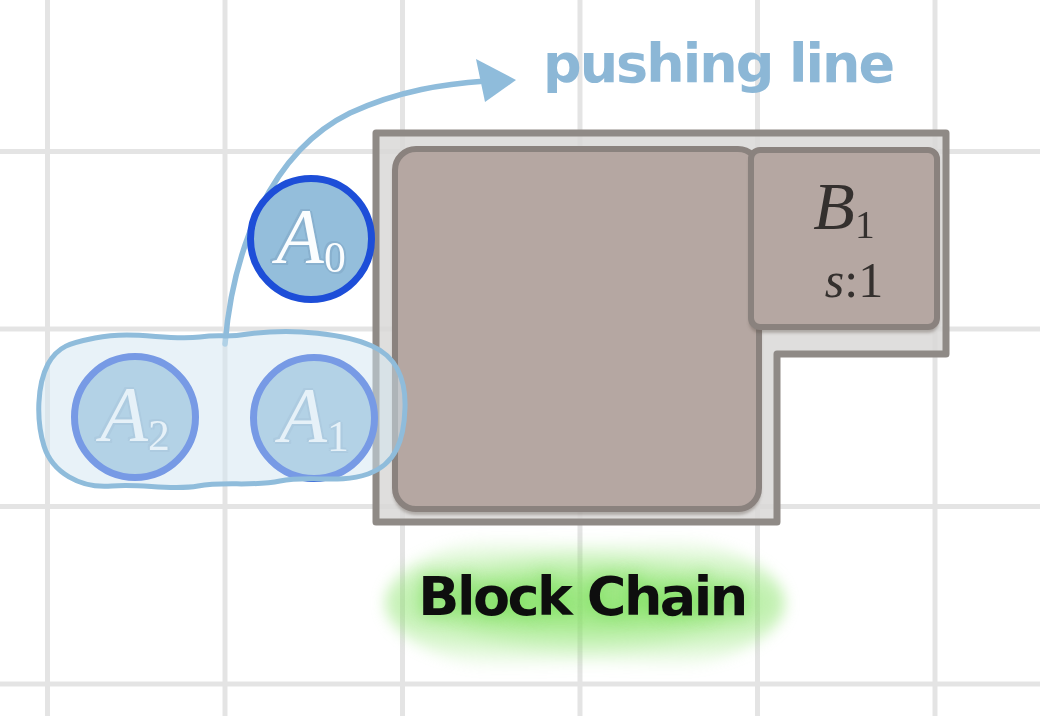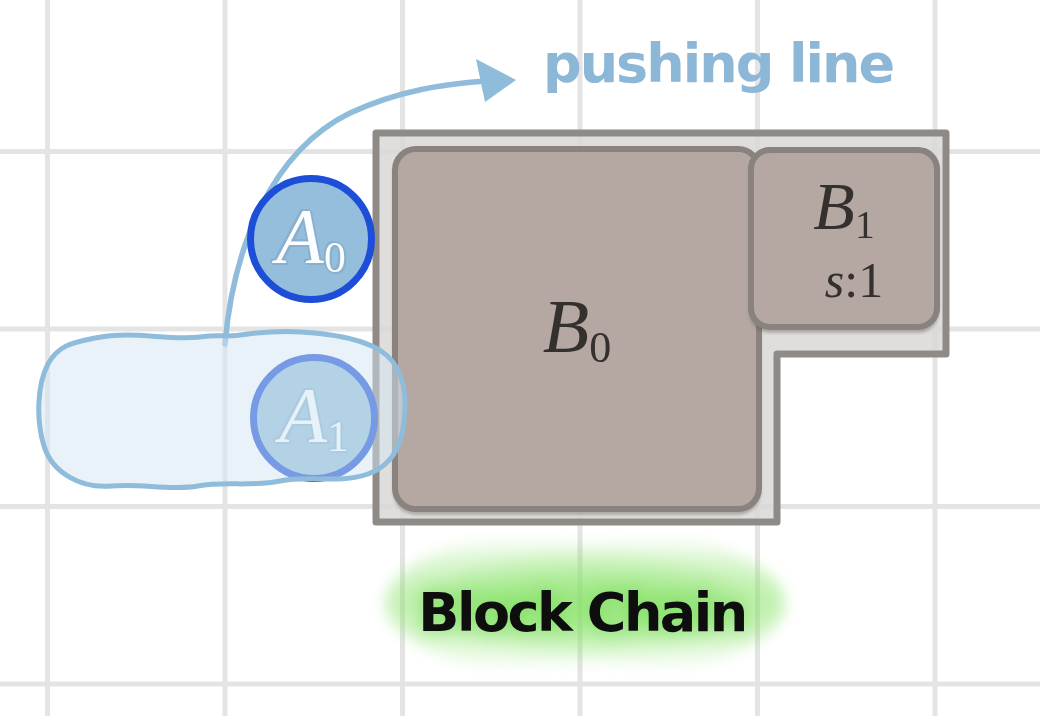--- a/index.html
+++ b/index.html
@@ -26,21 +26,21 @@
     background:#b5a7a2;
     border:6px solid #8a827e;
     border-radius:24px;
     box-shadow:0 4px 3px -1px rgba(90,78,70,0.35);
     display:flex;flex-direction:column;align-items:center;justify-content:center;
     color:#34302e;
     font-family:"Liberation Serif","DejaVu Serif",serif;
     line-height:1;
   }
   .block-b0{left:392px;top:146px;width:358px;height:354px;}
-  .block-b1{left:748px;top:147px;width:180px;height:171px;border-radius:22px;}
+  .block-b1{left:748px;top:147px;width:180px;height:171px;border-radius:12px;}
   .block-line1{font-size:76px;}
   .block-b1 .block-line1{font-size:68px;}
   .block-line2{font-size:56px;margin-top:14px;}
   .block-b1 .block-line2{font-size:50px;margin-top:10px;margin-left:20px;}
   .mit{font-style:italic;}
   .block sub{font-style:normal;font-size:0.58em;vertical-align:-0.22em;line-height:1;}
   
   .agent{
     position:absolute;width:114px;height:114px;border-radius:50%;
     background:#94bedb;border:7px solid #1d4ed8;
@@ -65,46 +65,47 @@
     background:radial-gradient(ellipse at 30% 50%,rgba(131,226,97,0.8) 0%,rgba(131,226,97,0) 62%),
                radial-gradient(ellipse at 72% 50%,rgba(131,226,97,0.8) 0%,rgba(131,226,97,0) 62%);
     filter:blur(7px);
   }
   .chain-label{
     position:absolute;left:392px;top:565px;width:380px;z-index:6;
     text-align:center;
     font-size:54px;font-weight:bold;letter-spacing:-2.5px;
     color:#0e0e0e;
     text-shadow:0 0 16px rgba(120,220,90,0.75);
-    margin-top:16px;
   }
 </style>
 </head>
 <body>
 
 <div class="stage">
 
   <div class="grid"></div>
 
   <svg class="layer layer-low" viewBox="0 0 1040 716">
     <path d="M 225,344 C 233,250 270,152 350,113 C 400,90 445,84 486,81" fill="none" stroke="#8fbcdb" stroke-width="5.5" stroke-linecap="round"></path>
     <polygon points="516,80 476,59 485,102" fill="#8fbcdb"></polygon>
     <path d="M 376,133 L 946,133 L 946,354 L 777,354 L 777,522 L 376,522 Z" fill="#d9d8d7" fill-opacity="0.85" stroke="#8f8a86" stroke-width="7" stroke-linejoin="round"></path>
   </svg>
 
   <div class="block block-b0">
-    <div class="block-line1"><span class="mit">B</span><sub>0</sub></div>
   </div>
   <div class="block block-b1">
     <div class="block-line1"><span class="mit">B</span><sub>1</sub></div>
     <div class="block-line2"><span class="mit">s</span><span>:1</span></div>
   </div>
 
   <div class="agent agent-a1">
     <span><span class="mit">A</span><sub>1</sub></span>
+  </div>
+  <div class="agent agent-a2">
+    <span><span class="mit">A</span><sub>2</sub></span>
   </div>
 
   <svg class="layer layer-blob" viewBox="0 0 1040 716">
     <path d="M 95,338
              C 135,330 165,341 200,337
              C 222,334 224,338 248,334
              C 295,328 345,334 372,346
              C 395,356 406,378 405,408
              C 404,440 396,464 368,474
              C 338,484 310,475 280,481

